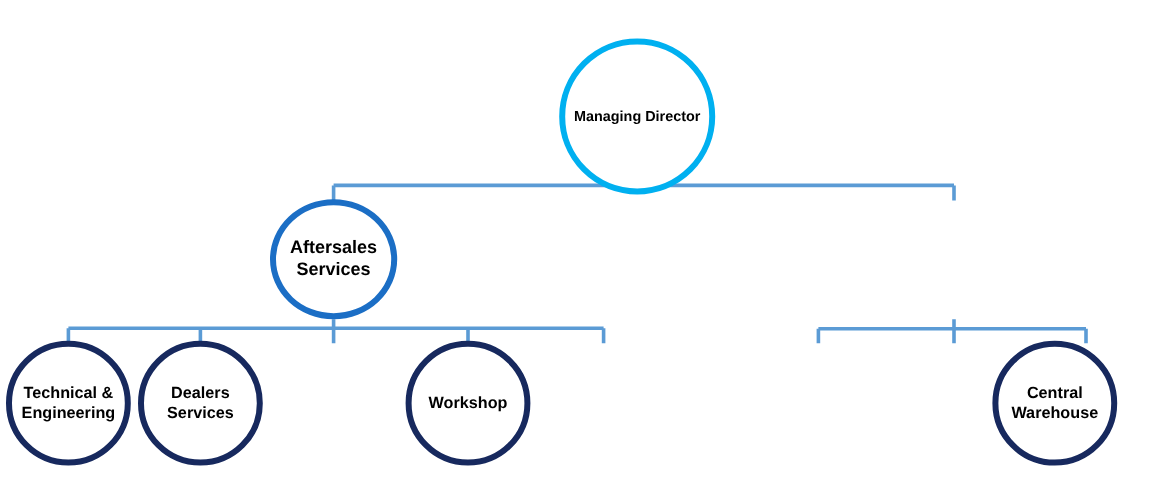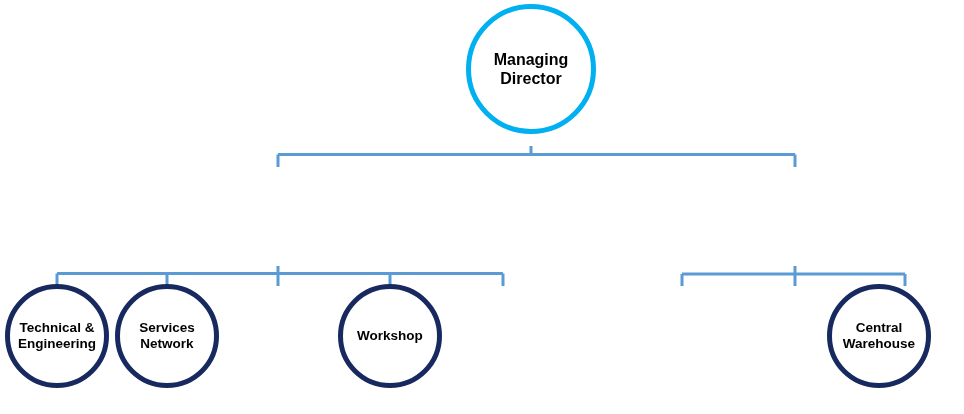--- a/index.html
+++ b/index.html
@@ -45,23 +45,23 @@
     justify-content: center;
     text-align: center;
     color: var(--txt);
     font-weight: bold;
     line-height: 1.2;
     padding: 6px;
     z-index: 2;
   }
   .lvl1 {
     border: 5px solid var(--l1);
-    left: 466px; top: 4px;
+    left: 466px; top: 32px;
     width: 130px; height: 130px;
-    font-size: 16px;
+    font-size: 12px;
   }
   .lvl2 {
     border: 5px solid var(--l2);
     top: 166px;
     width: 106px; height: 100px;
     font-size: 15px;
   }
   .lvl3 {
     border: 5px solid var(--l3);
     top: 284px;
@@ -78,28 +78,31 @@
   <svg class="connectors" viewBox="0 0 964 414" xmlns="http://www.w3.org/2000/svg">
     <path class="connector" d="M531 146 L531 154.5 M278 154.5 L795 154.5 M278 154.5 L278 167 M795 154.5 L795 167"></path>
     <path class="connector" d="M278 266 L278 273.5 M57 273.5 L503 273.5 M57 273.5 L57 286 M167 273.5 L167 286 M278 273.5 L278 286 M390 273.5 L390 286 M503 273.5 L503 286"></path>
     <path class="connector" d="M795 266 L795 274 M682 274 L905 274 M682 274 L682 286 M795 274 L795 286 M905 274 L905 286"></path>
   </svg>
 
   <div class="node lvl1">
     <span>Managing Director</span>
   </div>
 
+  <div class="node lvl2" style="left:225px">
+    <span>Aftersales Services</span>
+  </div>
 
 
   <div class="node lvl3" style="left:5px">
     <span>Technical &amp; Engineering</span>
   </div>
 
   <div class="node lvl3" style="left:115px">
-    <span>Services Network</span>
+    <span>Dealers Services</span>
   </div>
 
 
   <div class="node lvl3" style="left:338px">
     <span>Workshop</span>
   </div>
 
 
 
 

